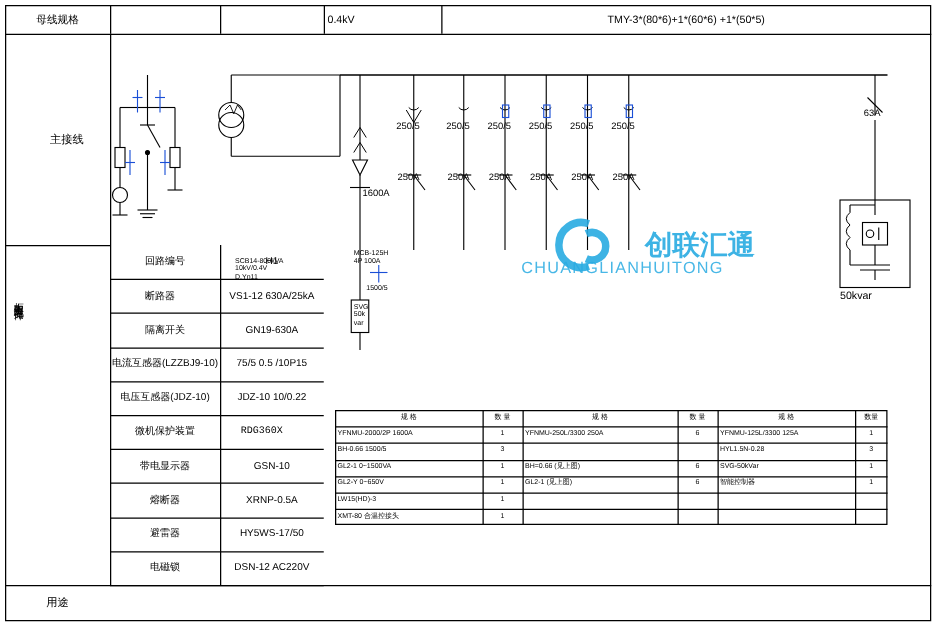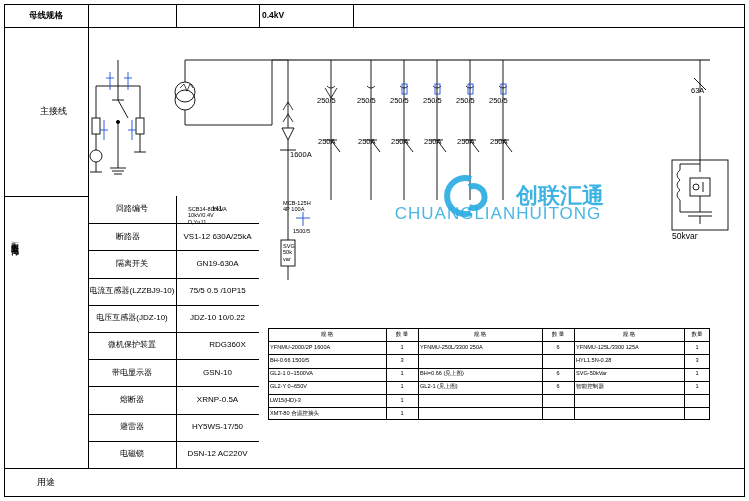--- a/index.html
+++ b/index.html
@@ -4,45 +4,46 @@
 <style>
   html,body{margin:0;padding:0;background:#fff;}
   body{font-family:"Liberation Sans","DejaVu Sans",sans-serif;}
   #sheet{position:relative;width:749px;height:501px;overflow:hidden;background:#fff;}
   .frame{position:absolute;left:4px;top:4px;width:741px;height:493px;border:1px solid #000;box-sizing:border-box;}
   .ln{position:absolute;background:#000;}
   .hl{height:1px;}
   .vl{width:1px;}
   .cell{position:absolute;box-sizing:border-box;display:flex;align-items:center;justify-content:center;font-size:8px;color:#000;text-align:center;line-height:1.05;padding:0 1px;overflow:hidden;}
   .cell.left{justify-content:flex-start;padding-left:2px;}
-  .hdr{font-size:8.5px;font-weight:bold;}
+  .hdr{font-size:8.5px;}
   .big{font-size:9px;}
   .vtext{writing-mode:vertical-rl;text-orientation:upright;font-size:8px;letter-spacing:1px;line-height:1;}
   .lbl{position:absolute;font-size:7.5px;color:#000;white-space:nowrap;}
   .lbl9{position:absolute;font-size:8.5px;color:#000;white-space:nowrap;}
   .tiny{position:absolute;font-size:5.6px;color:#000;white-space:nowrap;line-height:1.15;}
   svg{display:block;overflow:visible;}
-  .wm{position:absolute;left:498px;top:214px;transform:translate(-50%,-50%);font-size:17px;color:#29ABE2;letter-spacing:1px;opacity:.85;white-space:nowrap;font-family:"Liberation Sans",sans-serif;}
+  .wm{position:absolute;left:498px;top:214px;transform:translate(-50%,-50%);font-size:13px;color:#29ABE2;letter-spacing:1px;opacity:.85;white-space:nowrap;font-family:"Liberation Sans",sans-serif;}
   .wm2{position:absolute;left:560px;top:196px;transform:translate(-50%,-50%);font-size:22px;color:#29ABE2;font-weight:bold;opacity:.9;white-space:nowrap;}
   .wmlogo{position:absolute;left:470px;top:196px;transform:translate(-50%,-50%);opacity:.9;}
 </style>
 </head>
 <body>
 
 <div id="sheet">
   <div class="frame"></div>
 
   <div class="ln hl" style="left:4px;top:27px;width:741px;"></div>
   <div class="ln vl" style="left:88px;top:4px;height:23px;"></div>
   <div class="ln vl" style="left:176px;top:4px;height:23px;"></div>
   <div class="ln vl" style="left:259px;top:4px;height:23px;"></div>
   <div class="ln vl" style="left:353px;top:4px;height:23px;"></div>
 
   <div class="cell hdr" style="left:4px;top:4px;width:84px;height:23px;">母线规格</div>
   <div class="cell hdr left" style="left:260px;top:4px;width:93px;height:23px;">0.4kV</div>
+  <div class="cell hdr" style="left:353px;top:4px;width:392px;height:23px;">TMY-3*(80*6)+1*(60*6) +1*(50*5)</div>
 
   <div class="ln hl" style="left:4px;top:196px;width:84px;"></div>
   <div class="ln vl" style="left:88px;top:27px;height:441px;"></div>
   <div class="ln vl" style="left:176px;top:196px;height:272px;"></div>
   <div class="ln hl" style="left:4px;top:468px;width:741px;"></div>
 
   <div class="cell big" style="left:4px;top:27px;width:84px;height:169px;padding-left:16px;">主接线</div>
 
   <div class="vtext" style="position:absolute;left:10px;top:235px;">柜内主要电器元件</div>
 
@@ -58,21 +59,21 @@
       <div class="cell" style="left: 88px; top: 250.4px; width: 88px; height: 27.2px;">隔离开关</div>
       <div class="cell" style="left: 176px; top: 250.4px; width: 83px; height: 27.2px;">GN19-630A</div>
       <div class="ln hl" style="left: 88px; top: 277.6px; width: 171px;"></div>
       <div class="cell" style="left: 88px; top: 277.6px; width: 88px; height: 27.2px;">电流互感器(LZZBJ9-10)</div>
       <div class="cell" style="left: 176px; top: 277.6px; width: 83px; height: 27.2px;">75/5   0.5 /10P15</div>
       <div class="ln hl" style="left: 88px; top: 304.8px; width: 171px;"></div>
       <div class="cell" style="left: 88px; top: 304.8px; width: 88px; height: 27.2px;">电压互感器(JDZ-10)</div>
       <div class="cell" style="left: 176px; top: 304.8px; width: 83px; height: 27.2px;">JDZ-10 10/0.22</div>
       <div class="ln hl" style="left: 88px; top: 332px; width: 171px;"></div>
       <div class="cell" style="left: 88px; top: 332px; width: 88px; height: 27.2px;">微机保护装置</div>
-      <div class="cell" style="left: 186px; top: 332px; width: 83px; height: 27.2px;">RDG360X</div>
+      <div class="cell" style="left: 168px; top: 332px; width: 83px; height: 27.2px; font-family: Liberation Mono, monospace;">RDG360X</div>
       <div class="ln hl" style="left: 88px; top: 359.2px; width: 171px;"></div>
       <div class="cell" style="left: 88px; top: 359.2px; width: 88px; height: 27.2px;">带电显示器</div>
       <div class="cell" style="left: 176px; top: 359.2px; width: 83px; height: 27.2px;">GSN-10</div>
       <div class="ln hl" style="left: 88px; top: 386.4px; width: 171px;"></div>
       <div class="cell" style="left: 88px; top: 386.4px; width: 88px; height: 27.2px;">熔断器</div>
       <div class="cell" style="left: 176px; top: 386.4px; width: 83px; height: 27.2px;">XRNP-0.5A</div>
       <div class="ln hl" style="left: 88px; top: 413.6px; width: 171px;"></div>
       <div class="cell" style="left: 88px; top: 413.6px; width: 88px; height: 27.2px;">避雷器</div>
       <div class="cell" style="left: 176px; top: 413.6px; width: 83px; height: 27.2px;">HY5WS-17/50</div>
       <div class="ln hl" style="left: 88px; top: 440.8px; width: 171px;"></div>

